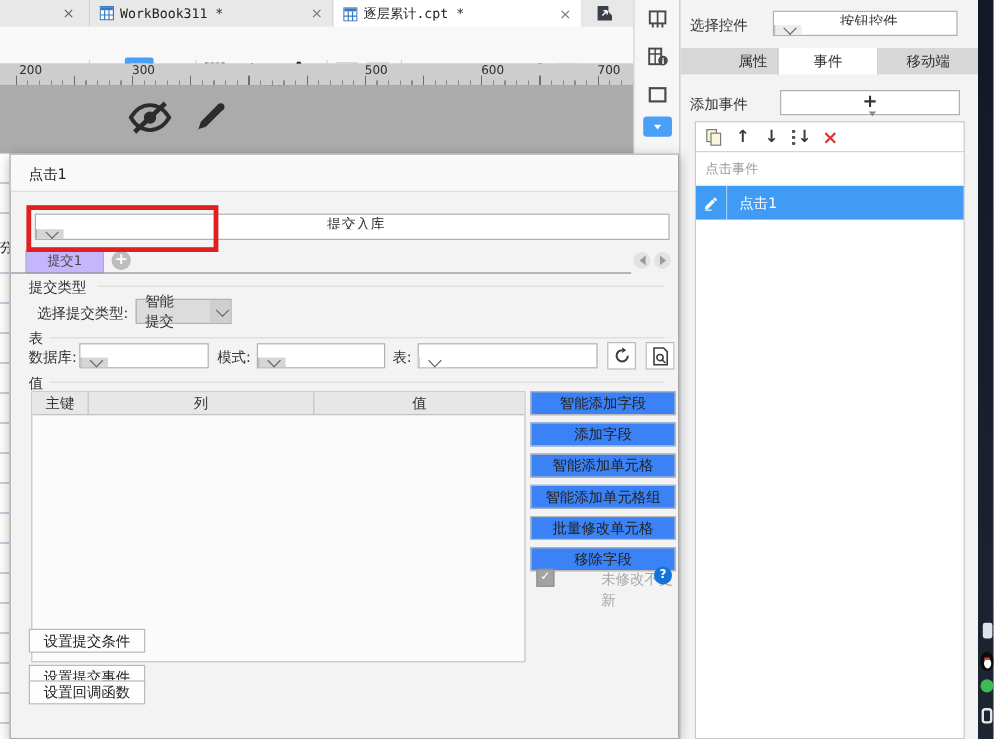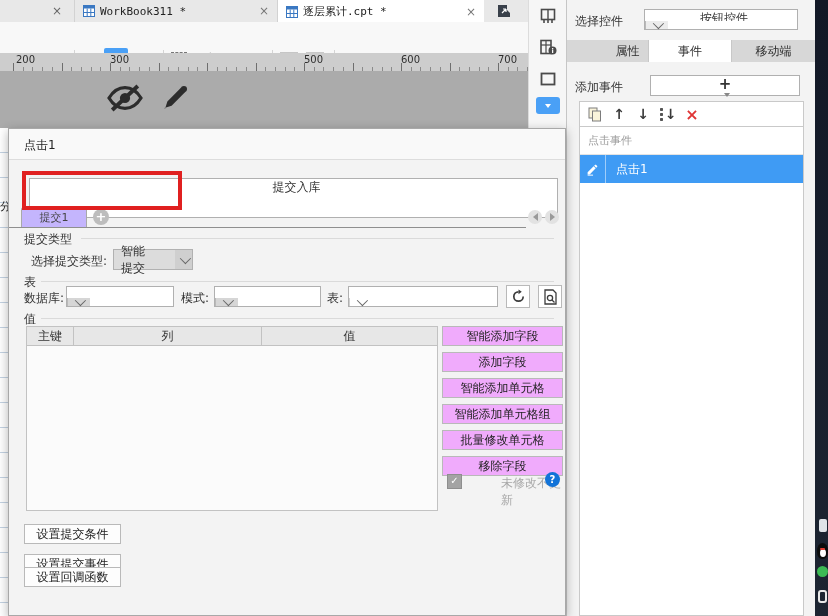--- a/index.html
+++ b/index.html
@@ -87,24 +87,24 @@
   .glabel{position:absolute;font-size:12px;color:#333;}
   .dd-gray{position:absolute;background:#dcdcdc;border:1px solid #b1b1b1;box-sizing:border-box;display:flex;align-items:center;gap:27px;}
   .dd-gray .val{flex:1;padding-left:7px;}
   .dd-gray .btn{width:17px;align-self:stretch;background:#cfcfcf;display:flex;align-items:center;justify-content:center;}
   #subtab{position:absolute;left:12px;top:78px;width:66px;height:21px;background:#c4b5fd;border:1px solid #a9a9a9;border-bottom:none;border-radius:3px 3px 0 0;box-sizing:border-box;text-align:center;line-height:20px;font-size:11px;color:#444;}
   #subtab-line{position:absolute;left:0;top:98px;width:517px;height:1px;background:#8f8f8f;}
   .pluscirc{position:absolute;left:84px;top:80px;width:16px;height:16px;border-radius:50%;background:#bdbdbd;color:#fff;font-weight:bold;font-size:13px;line-height:15px;text-align:center;}
   .navc{position:absolute;top:81px;width:14px;height:14px;border-radius:50%;background:#e2e2e2;display:flex;align-items:center;justify-content:center;}
   .tri-l{width:0;height:0;border-top:4px solid transparent;border-bottom:4px solid transparent;border-right:5px solid #9a9a9a;}
   .tri-r{width:0;height:0;border-top:4px solid transparent;border-bottom:4px solid transparent;border-left:5px solid #9a9a9a;}
-  #vtable{position:absolute;left:17px;top:197px;width:412px;height:185px;background:#fbfbfb;border:1px solid #c2c2c2;box-sizing:border-box;}
+  #vtable{position:absolute;left:17px;top:197px;width:412px;height:226px;background:#fbfbfb;border:1px solid #c2c2c2;box-sizing:border-box;}
   #vtable .hdr{display:flex;height:18px;background:#e7e7e7;border-bottom:1px solid #c2c2c2;}
   #vtable .hc{display:flex;align-items:center;justify-content:center;font-size:12px;color:#333;border-right:1px solid #c2c2c2;box-sizing:border-box;}
-  .side-btn{position:absolute;left:433px;width:121px;height:20px;background:#f0abfc;border:1px solid #b9b9b9;box-sizing:border-box;text-align:center;line-height:18px;font-size:12px;color:#222;}
+  .side-btn{position:absolute;left:433px;width:121px;height:20px;background:#3b82f6;border:1px solid #b9b9b9;box-sizing:border-box;text-align:center;line-height:18px;font-size:12px;color:#222;}
   .dlg-btn{position:absolute;left:15px;width:97px;height:20px;background:#fdfdfd;border:1px solid #b9b9b9;box-sizing:border-box;text-align:center;line-height:18px;font-size:12px;color:#222;}
   #chkbox{position:absolute;left:438px;top:345px;width:13px;height:13px;background:#a3a3a3;border:1px solid #8e8e8e;color:#fff;font-size:10px;line-height:12px;text-align:center;}
   #chklabel{position:absolute;left:456px;top:346px;color:#a8a8a8;font-size:12px;margin-left:36px;}
   #helpcirc{position:absolute;left:536px;top:343px;width:15px;height:15px;border-radius:50%;background:#1273d8;color:#fff;font-weight:bold;font-size:10px;text-align:center;line-height:15px;}
   .sqbtn{position:absolute;top:156px;width:24px;height:23px;background:#fff;border:1px solid #b9b9b9;box-sizing:border-box;display:flex;align-items:center;justify-content:center;}
 
   
   .tray{position:absolute;}
 </style>
 </head>
@@ -341,21 +341,21 @@
     </div>
     <div class="tray" style="left:2px;top:566px;width:11px;height:11px;background:#3cba54;border-radius:50%;"></div>
     <div class="tray" style="left:3px;top:590px;width:9px;height:13px;border:2px solid #e8e8e8;border-radius:3px;box-sizing:border-box;"></div>
   </div>
 
   <div class="abs" id="dialog">
     <div id="dlg-title">
         <span>点击1</span>
       </div>
 
-    <div class="combo" style="left:20px;top:49px;width:529px;height:40px;">
+    <div class="combo" style="left:20px;top:49px;width:529px;height:22px;">
       <span class="val">提交入库</span>
       <span class="btn" style="background:#d6d6d6;border-left:1px solid #b3b3b3;">
           <span class="vee"></span>
         </span>
     </div>
     <div id="red-annot"></div>
 
     <div id="subtab">提交1</div>
     <span class="pluscirc">+</span>
     <div id="subtab-line"></div>

